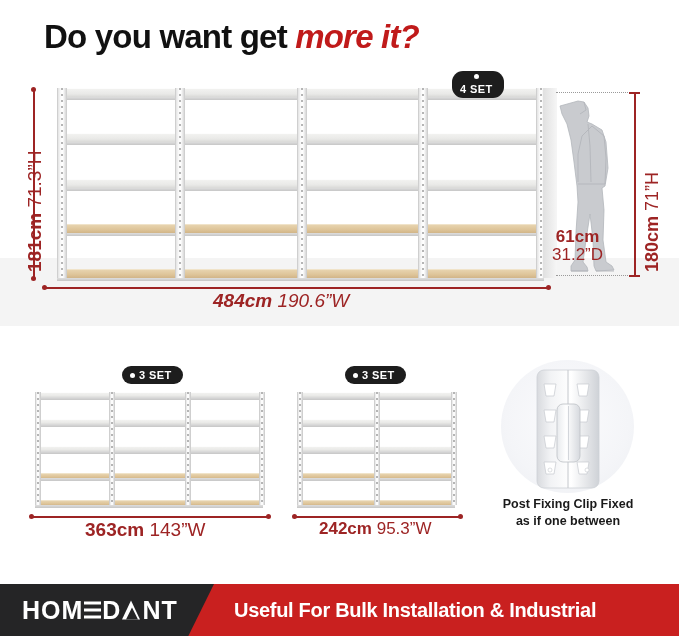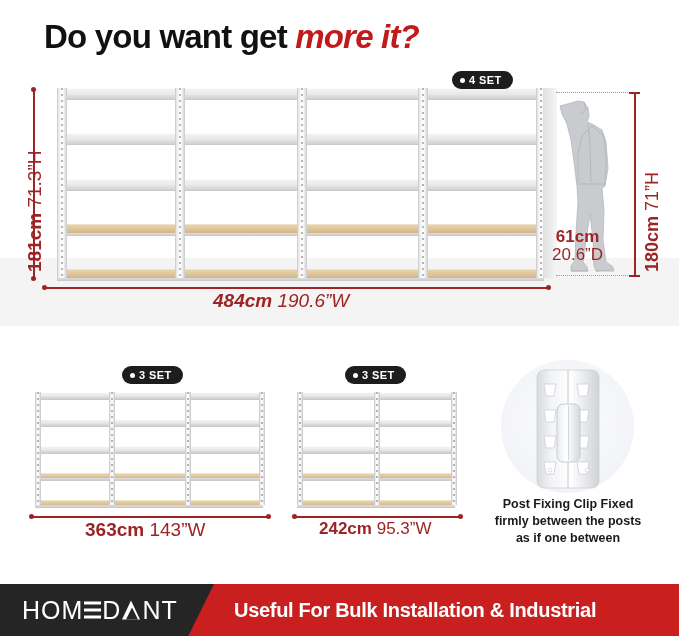--- a/index.html
+++ b/index.html
@@ -124,21 +124,21 @@
     position:absolute;left:0;bottom:0;width:679px;height:52px;
     background:#c9201f;overflow:hidden;
   }
   .banner-dark{
     position:absolute;left:0;top:0;height:52px;width:214px;
     background:#252526;
     clip-path:polygon(0 0,100% 0,88% 100%,0 100%);
   }
   .banner-logo{
     position:absolute;left:22px;top:50%;transform:translateY(-50%);
-    color:#ffffff;font-size:25px;font-weight:normal;letter-spacing:1px;
+    color:#ffffff;font-size:25px;font-weight:bold;letter-spacing:1px;
     white-space:nowrap;z-index:3;
     display:flex;align-items:center;
   }
   .banner-logo .glyph-e{
     display:inline-block;width:17px;height:19px;position:relative;margin:0 1px;
   }
   .banner-logo .glyph-e i{
     position:absolute;left:0;width:100%;height:3px;background:#ffffff;
   }
   .banner-logo .glyph-e i:nth-child(1){top:1px;}
@@ -167,21 +167,21 @@
 </style>
 </head>
 <body>
 
 <div class="page">
 
   <div class="headline"><span>Do you want get </span><span class="accent">more it?</span></div>
 
   <div class="floor-band"></div>
 
-  <div class="set-badge" style="left:452px;top:71px;">
+  <div class="set-badge" style="left:452px;top:71px;flex-direction:column;">
     <span class="dot"></span>
     <span>4 SET</span>
   </div>
 
   <div class="rack" id="hero-rack" style="left:57px;top:88px;width:487px;height:190px;">
       <div class="shelf metal" style="left: 0px; top: 0px; width: 487px; height: 9px;">
         <div class="top"></div>
         <div class="lip"></div>
       </div>
       <div class="shelf metal" style="left: 0px; top: 45px; width: 487px; height: 9px;">
@@ -251,21 +251,21 @@
   <div class="dim-line-h" style="left:44px;top:287px;width:505px;"></div>
   <div class="dim-dot" style="left:42px;top:285px;"></div>
   <div class="dim-dot" style="left:546px;top:285px;"></div>
   <div class="dim-text" style="left:213px;top:290px;font-size:19px;font-style:italic;">
     <span class="cm">484cm</span>
     <span class="inch">190.6”W</span>
   </div>
 
   <div class="dim-text" style="left:552px;top:228px;font-size:17px;text-align:center;line-height:1.05;">
     <div class="cm">61cm</div>
-    <div class="inch">20.6”D</div>
+    <div class="inch">31.2”D</div>
   </div>
 
   <div class="dim-line-v" style="left:634px;top:92px;height:184px;"></div>
   <div class="dim-cap-h" style="left:629px;top:92px;width:11px;"></div>
   <div class="dim-cap-h" style="left:629px;top:275px;width:11px;"></div>
   <div class="dim-dash-h" style="left:556px;top:92px;width:78px;"></div>
   <div class="dim-dash-h" style="left:556px;top:275px;width:78px;"></div>
   <div class="dim-text rot-left" style="left:642px;top:272px;font-size:18px;">
     <span class="cm">180cm</span>
     <span class="inch">71”H</span>
@@ -402,21 +402,20 @@
 
       <rect x="28" y="38" width="23" height="58" rx="6" fill="url(#clipg)" stroke="#c2c5ca" stroke-width="0.9"></rect>
       <line x1="39.5" y1="40" x2="39.5" y2="94" stroke="#d3d6db" stroke-width="1"></line>
       <circle cx="21" cy="104" r="2" fill="#ffffff" stroke="#c6c9ce" stroke-width="0.6"></circle>
       <circle cx="58" cy="104" r="2" fill="#ffffff" stroke="#c6c9ce" stroke-width="0.6"></circle>
     </svg>
   </div>
 
   <div class="clip-caption" style="left:466px;top:496px;width:204px;">
     <div>Post Fixing Clip Fixed</div>
-    <div>firmly between the posts</div>
     <div>as if one between</div>
   </div>
 
   <div class="banner">
     <div class="banner-dark"></div>
     <div class="banner-logo">
       <span>HOM</span>
       <span class="glyph-e">
           <i></i>
           <i></i>

